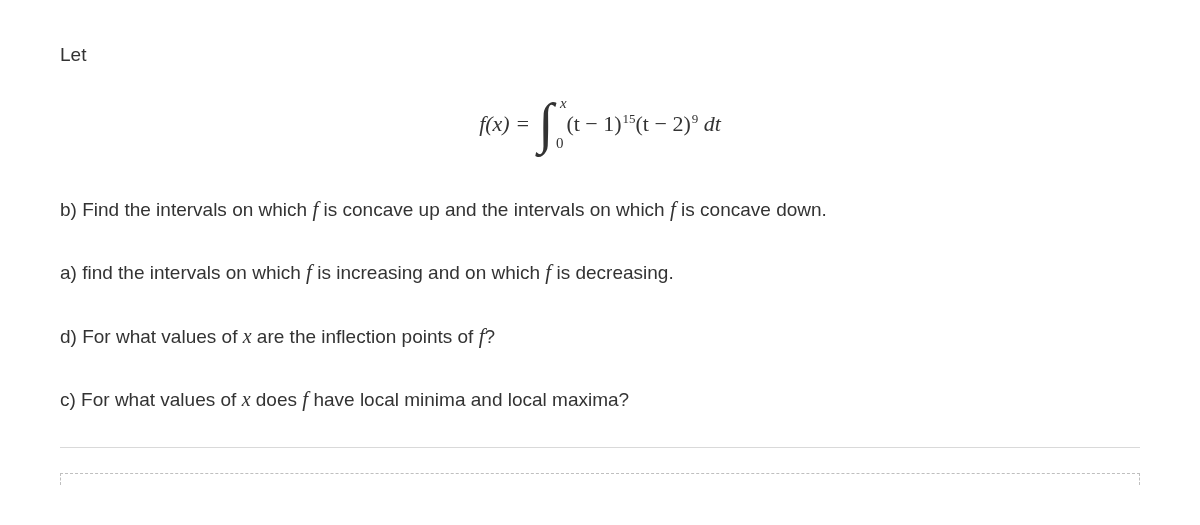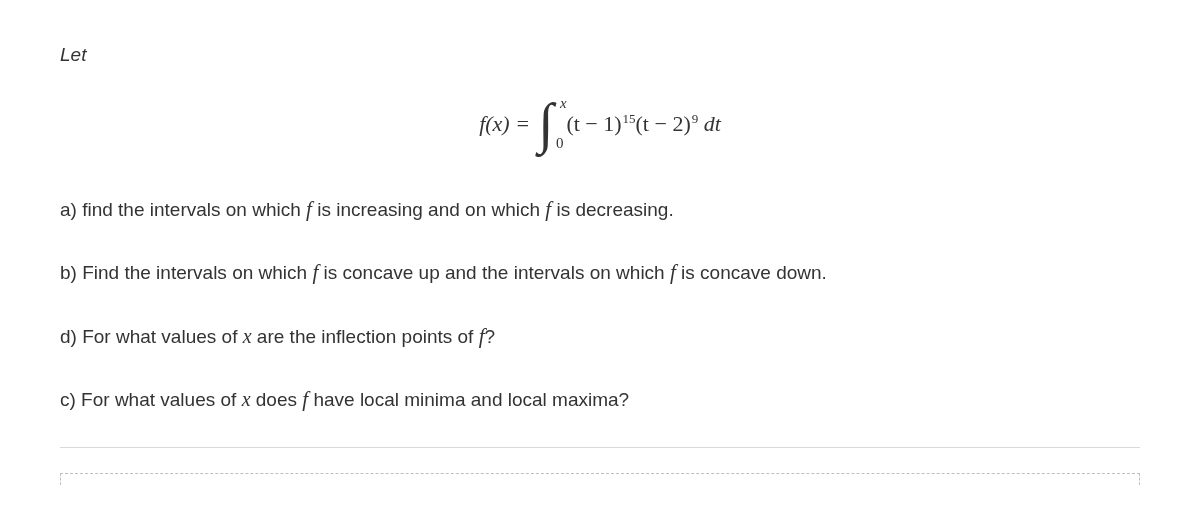--- a/index.html
+++ b/index.html
@@ -15,21 +15,20 @@
       position: relative;
       padding: 40px 60px 0 60px;
       color: #333333;
     }
     .content {
       font-size: 19px;
       line-height: 1.6;
     }
     .intro {
       margin-bottom: 21px;
-      font-style: italic;
     }
     .formula-row {
       text-align: center;
       margin: 25px 0 40px 0;
       font-family: 'Times New Roman', Times, serif;
       font-size: 22px;
     }
     .formula-inline {
       display: inline-flex;
       align-items: center;
@@ -114,25 +113,25 @@
         <span class="int-upper">x</span>
         <span class="int-lower">0</span>
       </span>
       <span class="integrand">
         <span>(t − 1)</span><span class="sup">15</span><span>(t − 2)</span><span class="sup">9</span><span class="ital"> dt</span>
       </span>
     </span>
   </div>
 
   <div class="question">
-    <span>a) find the intervals on which </span><span class="fvar">f</span><span> is increasing and on which </span><span class="fvar">f</span><span> is decreasing.</span>
+    <span>b) Find the intervals on which </span><span class="fvar">f</span><span> is concave up and the intervals on which </span><span class="fvar">f</span><span> is concave down.</span>
   </div>
 
   <div class="question">
-    <span>b) Find the intervals on which </span><span class="fvar">f</span><span> is concave up and the intervals on which </span><span class="fvar">f</span><span> is concave down.</span>
+    <span>a) find the intervals on which </span><span class="fvar">f</span><span> is increasing and on which </span><span class="fvar">f</span><span> is decreasing.</span>
   </div>
 
   <div class="question">
     <span>d) For what values of </span><span class="xvar">x</span><span> are the inflection points of </span><span class="fvar">f</span><span>?</span>
   </div>
 
   <div class="question">
     <span>c) For what values of </span><span class="xvar">x</span><span> does </span><span class="fvar">f</span><span> have local minima and local maxima?</span>
   </div>
 

